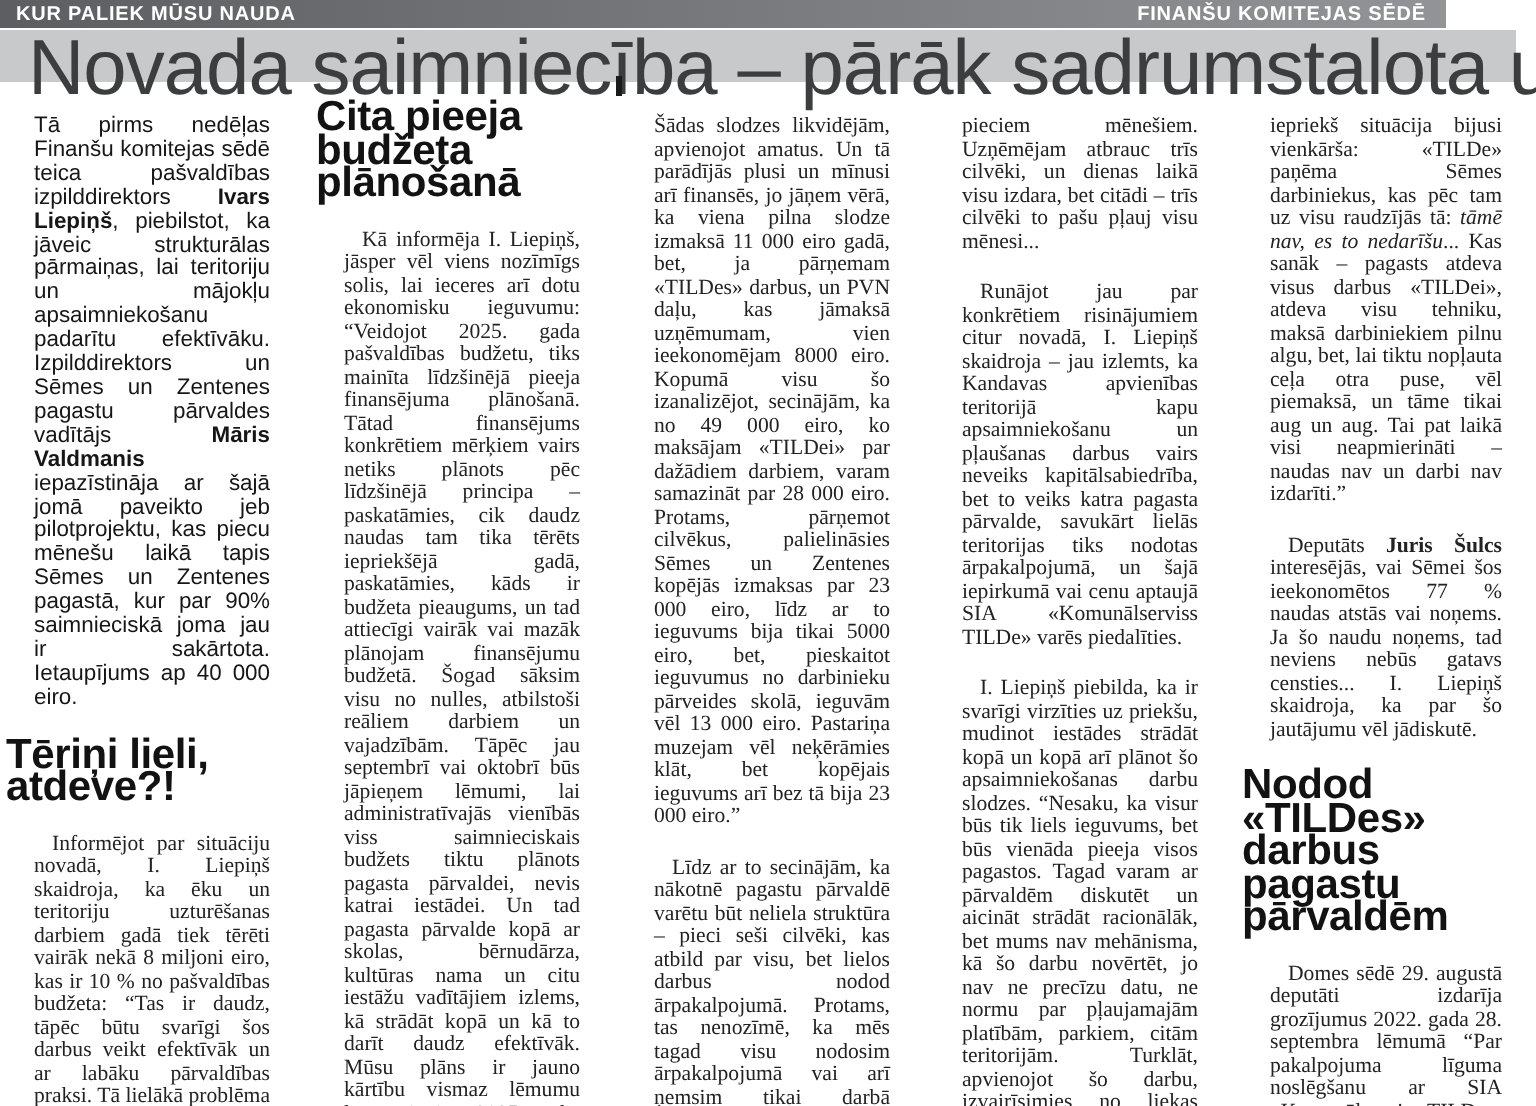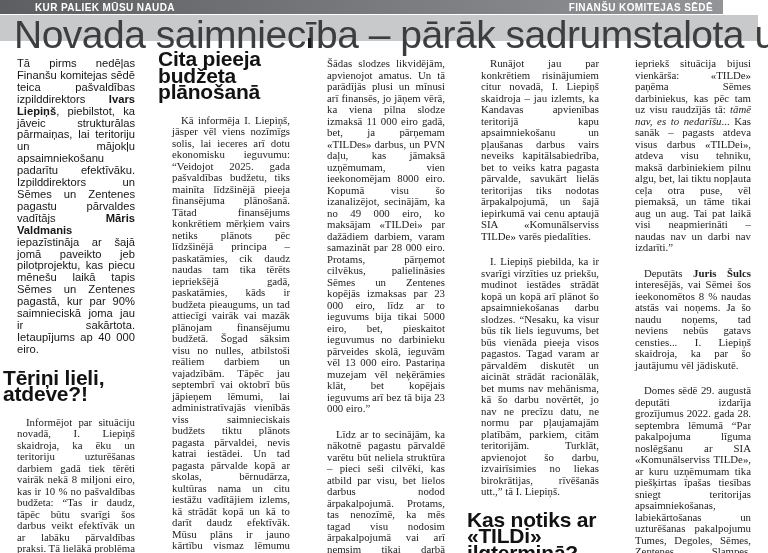--- a/index.html
+++ b/index.html
@@ -11,21 +11,20 @@
   .masthead{
     position:absolute;top:0;left:0;width:723px;height:14px;
     background:linear-gradient(to right,#5d5e61,#929497);
     display:flex;justify-content:space-between;align-items:center;
     padding:0 10px 0 8px;box-sizing:border-box;
   }
   .masthead span{
     font-family:"Liberation Sans",sans-serif;font-weight:bold;
     font-size:10px;color:#ffffff;letter-spacing:.4px;white-space:nowrap;
     text-transform:uppercase;
-    margin-left:27px;
   }
   .headline-band{
     position:absolute;top:15px;left:0;width:758px;height:26px;
     background:#c8c9cb;
   }
   .headline{
     position:absolute;top:7px;left:3px;margin:11px;width:760px;
     font-family:"Liberation Sans",sans-serif;font-weight:400;
     font-size:39px;line-height:34px;color:#3c3d3f;letter-spacing:-0.5px;
     white-space:nowrap;
@@ -82,24 +81,26 @@
         <h2><span>Cita pieeja budžeta plānošanā</span></h2>
         <p class="body indent"><span>Kā informēja I. Liepiņš, jāsper vēl viens nozīmīgs solis, lai ieceres arī dotu ekonomisku ieguvumu: “Veidojot 2025. gada pašvaldības budžetu, tiks mainīta līdzšinējā pieeja finansējuma plānošanā. Tātad finansējums konkrētiem mērķiem vairs netiks plānots pēc līdzšinējā principa – paskatāmies, cik daudz naudas tam tika tērēts iepriekšējā gadā, paskatāmies, kāds ir budžeta pieaugums, un tad attiecīgi vairāk vai mazāk plānojam finansējumu budžetā. Šogad sāksim visu no nulles, atbilstoši reāliem darbiem un vajadzībām. Tāpēc jau septembrī vai oktobrī būs jāpieņem lēmumi, lai administratīvajās vienībās viss saimnieciskais budžets tiktu plānots pagasta pārvaldei, nevis katrai iestādei. Un tad pagasta pārvalde kopā ar skolas, bērnudārza, kultūras nama un citu iestāžu vadītājiem izlems, kā strādāt kopā un kā to darīt daudz efektīvāk. Mūsu plāns ir jauno kārtību vismaz lēmumu līmenī ieviest 2025. gadā, tad 2026. gadā to varētu uzlabot un 2027. gadā jau redzēt rezultātus.</span></p>
         <h2><span>Sēmē un Zentenē racionālāk jau uzsākts</span></h2>
         <p class="body indent"><span>Par to, kā šis darbs tiek pārkārtots Sēmes un Zentenes pagastu pārvaldē, kur par 90 % jau viss šis darbs ir sakārtots, deputātus informēja šīs pārvaldes vadītājs </span></p>
       </div>
       <div class="column">
         <p class="body"><span>Šādas slodzes likvidējām, apvienojot amatus. Un tā parādījās plusi un mīnusi arī finansēs, jo jāņem vērā, ka viena pilna slodze izmaksā 11  000 eiro gadā, bet, ja pārņemam «TILDes» darbus, un PVN daļu, kas jāmaksā uzņēmumam, vien ieekonomējam 8000 eiro. Kopumā visu šo izanalizējot, secinājām, ka no 49 000 eiro, ko maksājam «TILDei» par dažādiem darbiem, varam samazināt par 28 000 eiro. Protams, pārņemot cilvēkus, palielināsies Sēmes un Zentenes kopējās izmaksas par 23 000 eiro, līdz ar to ieguvums bija tikai 5000 eiro, bet, pieskaitot ieguvumus no darbinieku pārveides skolā, ieguvām vēl 13 000 eiro. Pastariņa muzejam vēl neķērāmies klāt, bet kopējais ieguvums arī bez tā bija 23 000 eiro.”</span></p>
         <p class="body indent"><span>Līdz ar to secinājām, ka nākotnē pagastu pārvaldē varētu būt neliela struktūra – pieci seši cilvēki, kas atbild par visu, bet lielos darbus nodod ārpakalpojumā. Protams, tas nenozīmē, ka mēs tagad visu nodosim ārpakalpojumā vai arī ņemsim tikai darbā cilvēkus un pirksim raiderus, – katrā vietā jāvērtē ekonomiskais izdevīgums,” skaidroja M. Valdmanis, papildus informējot, ka eksperimentālā kārtībā šis modelis pārbaudīts Pūrē, un tur situācija bijusi līdzīga. Tā ka – šis darbs ir jāturpina, tikai, kā jau minējis iepriekš, ir jāskaidro</span></p>
       </div>
       <div class="column">
+        <p class="body"><span>pieciem mēnešiem. Uzņēmējam atbrauc trīs cilvēki, un dienas laikā visu izdara, bet citādi – trīs cilvēki to pašu pļauj visu mēnesi...</span></p>
         <p class="body indent"><span>Runājot jau par konkrētiem risinājumiem citur novadā, I. Liepiņš skaidroja – jau izlemts, ka Kandavas apvienības teritorijā kapu apsaimniekošanu un pļaušanas darbus vairs neveiks kapitālsabiedrība, bet to veiks katra pagasta pārvalde, savukārt lielās teritorijas tiks nodotas ārpakalpojumā, un šajā iepirkumā vai cenu aptaujā SIA «Komunālserviss TILDe» varēs piedalīties.</span></p>
         <p class="body indent"><span>I. Liepiņš piebilda, ka ir svarīgi virzīties uz priekšu, mudinot iestādes strādāt kopā un kopā arī plānot šo apsaimniekošanas darbu slodzes. “Nesaku, ka visur būs tik liels ieguvums, bet būs vienāda pieeja visos pagastos. Tagad varam ar pārvaldēm diskutēt un aicināt strādāt racionālāk, bet mums nav mehānisma, kā šo darbu novērtēt, jo nav ne precīzu datu, ne normu par pļaujamajām platībām, parkiem, citām teritorijām. Turklāt, apvienojot šo darbu, izvairīsimies no liekas birokrātijas, rīvēšanās utt.,” tā I. Liepiņš.</span></p>
         <h2><span>Kas notiks ar «TILDi» ilgtermiņā?</span></h2>
         <p class="body indent"><span>Šādu jautājumu uzdeva deputāts </span><span class="bold">Normunds Rečs</span><span>, skaidrojot, – šāds jautājums vietā, ja reiz tiek noņemti darbi un arī finansējums: “Tas ir pilnīgi pretējs process tam, kā tas iepriekš tika iecerēts – ka no pagastu pārvaldēm teritoriju kopšanu noņems un uzticēs to «TILDei». Otrkārt, vai nododot šos darbus pagastu pārvaldēm</span></p>
       </div>
       <div class="column">
         <p class="body"><span>iepriekš situācija bijusi vienkārša: «TILDe» paņēma Sēmes darbiniekus, kas pēc tam uz visu raudzījās tā: </span><span class="italic">tāmē nav, es to nedarīšu</span><span>... Kas sanāk – pagasts atdeva visus darbus «TILDei», atdeva visu tehniku, maksā darbiniekiem pilnu algu, bet, lai tiktu nopļauta ceļa otra puse, vēl piemaksā, un tāme tikai aug un aug. Tai pat laikā visi neapmierināti – naudas nav un darbi nav izdarīti.”</span></p>
-        <p class="body indent"><span>Deputāts </span><span class="bold">Juris Šulcs</span><span> interesējās, vai Sēmei šos ieekonomētos 8 % naudas atstās vai noņems. Ja šo naudu noņems, tad neviens nebūs gatavs censties... I. Liepiņš skaidroja, ka par šo jautājumu vēl jādiskutē.</span></p>
+        <p class="body indent"><span>Deputāts </span><span class="bold">Juris Šulcs</span><span> interesējās, vai Sēmei šos ieekonomētos 77 % naudas atstās vai noņems. Ja šo naudu noņems, tad neviens nebūs gatavs censties... I. Liepiņš skaidroja, ka par šo jautājumu vēl jādiskutē.</span></p>
+        <h2><span>Nodod «TILDes» darbus pagastu pārvaldēm</span></h2>
         <p class="body indent"><span>Domes sēdē 29. augustā deputāti izdarīja grozījumus 2022. gada 28.  septembra lēmumā “Par pakalpojuma līguma noslēgšanu ar SIA «Komunālserviss TILDe», ar kuru uzņēmumam tika piešķirtas īpašas tiesības sniegt teritorijas apsaimniekošanas, labiekārtošanas un uzturēšanas pakalpojumu Tumes, Degoles, Sēmes, Zentenes, Slampes, Džūkstes, Irlavas, Lestenes, Pūres un Jaunsātu pagastu administratīvajā teritorijā. Kā tika minēts sēdē, pašvaldība 2024. gadā ir sākusi izvērtēt pagastu pārvalžu saimnieciskās funkcijas un tika secināts, ka SIA «Komunālserviss TILDe» pakalpojuma līguma ietvaros 2024. gadā Sēmes un Zentenes pagastā plānoja pakalpojumus par 49 355 eiro, Pūres un Jaunsātu</span></p>
       </div>
     </div>
 </div>
 
 </body></html>

